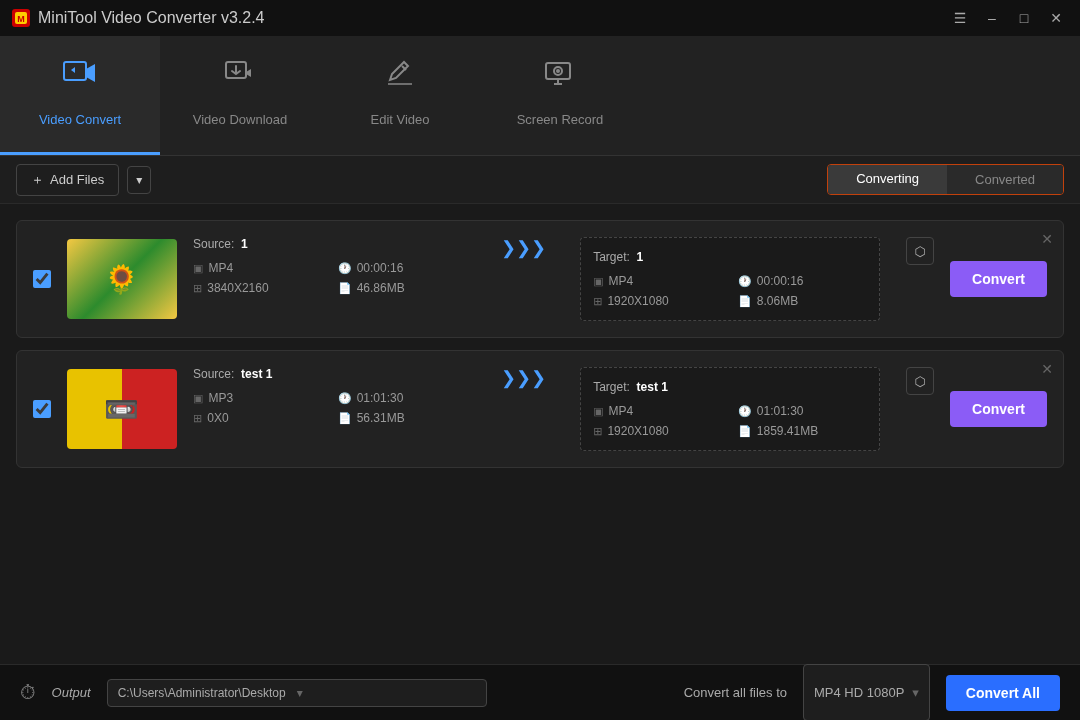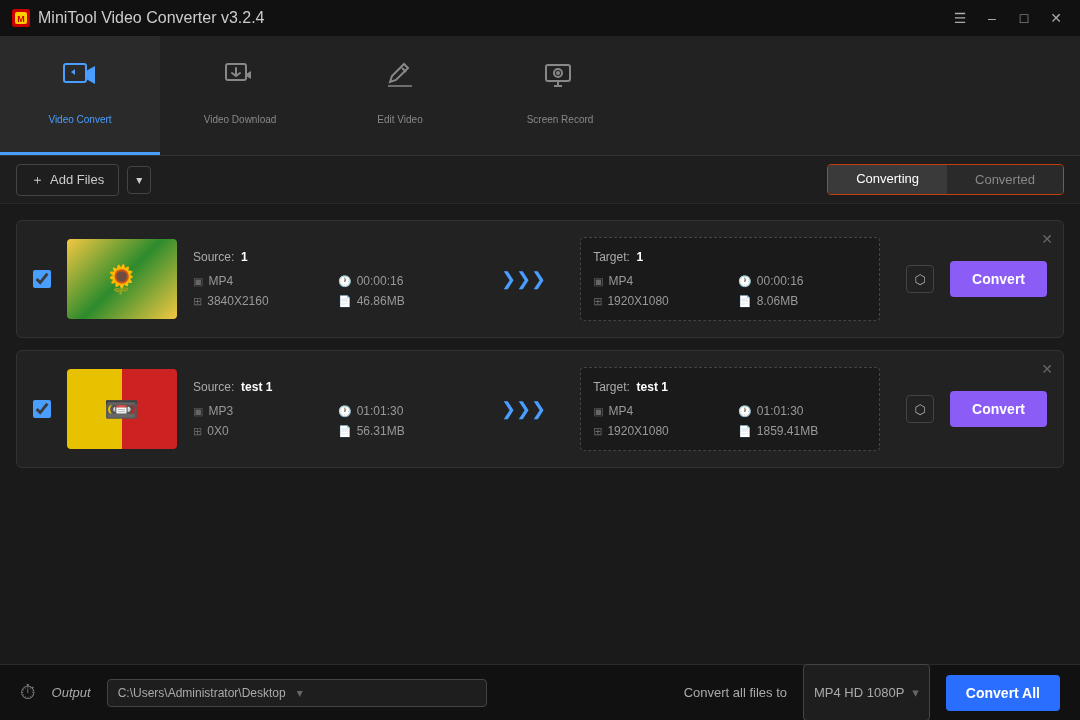--- a/index.html
+++ b/index.html
@@ -64,21 +64,21 @@
     }
     .nav-item {
       display: flex;
       flex-direction: column;
       align-items: center;
       justify-content: center;
       width: 160px;
       gap: 17px;
       cursor: pointer;
       color: #888;
-      font-size: 10px;
+      font-size: 13px;
       border-bottom: 3px solid transparent;
       padding-bottom: 4px;
     }
     .nav-item.active {
       color: #4a9eff;
       border-bottom: 3px solid #4a9eff;
       background: #2a2a2a;
     }
     .nav-icon {
       font-size: 28px;
@@ -187,21 +187,21 @@
       background: linear-gradient(to right, #e8c200 50%, #cc2222 50%);
       display: flex;
       align-items: center;
       justify-content: center;
       font-size: 28px;
     }
 
     .file-info {
       flex: 1;
       display: flex;
-      align-items: center;
+      align-items: flex-start;
       gap: 26px;
     }
 
     .source-section {
       flex: 1;
     }
     .source-title {
       font-size: 12px;
       color: #aaa;
       margin-bottom: 10px;

